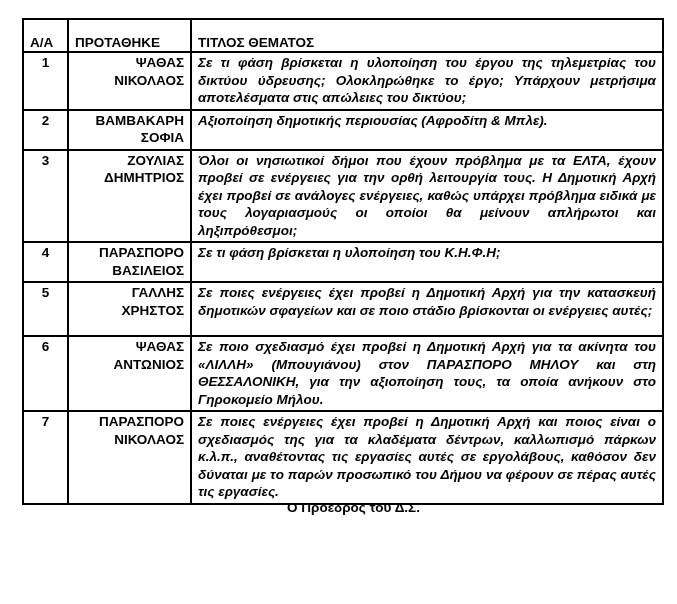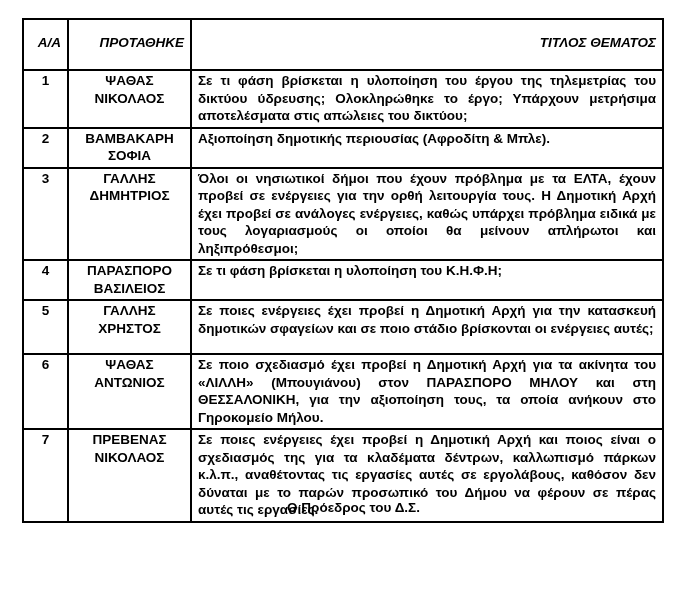--- a/index.html
+++ b/index.html
@@ -33,27 +33,26 @@
     font-size: 13.5px;
     line-height: 17.5px;
     font-weight: bold;
     padding: 1px 6px 2px 6px;
     vertical-align: top;
     overflow: hidden;
   }
   table.agenda th {
     height: 30px;
     vertical-align: bottom;
-    text-align: right;
-    padding-bottom: 18px;
-    font-style: italic;
+    text-align: left;
+    padding-bottom: 0;
   }
   td.num-cell { text-align: center; }
-  td.prop-cell { text-align: center; padding-left: 9px; margin-top: 27px; }
-  td.title-cell { text-align: justify; }
+  td.prop-cell { text-align: right; padding-left: 9px; margin-top: 27px; }
+  td.title-cell { text-align: justify; font-style: italic; }
   tr.r1 td { height: 49px; }
   tr.r2 td { height: 32px; }
   tr.r3 td { height: 87px; }
   tr.r4 td { height: 33px; }
   tr.r5 td { height: 49px; }
   tr.r6 td { height: 68px; }
   tr.r7 td { height: 84px; }
   .sig-role {
     position: absolute;
     top: 499px;
@@ -98,41 +97,41 @@
         <td class="prop-cell">ΨΑΘΑΣ ΝΙΚΟΛΑΟΣ</td>
         <td class="title-cell">Σε τι φάση βρίσκεται η υλοποίηση του έργου της τηλεμετρίας του δικτύου ύδρευσης; Ολοκληρώθηκε το έργο; Υπάρχουν μετρήσιμα αποτελέσματα στις απώλειες του δικτύου;</td>
       </tr>
       <tr class="r2">
         <td class="num-cell">2</td>
         <td class="prop-cell">ΒΑΜΒΑΚΑΡΗ ΣΟΦΙΑ</td>
         <td class="title-cell">Αξιοποίηση δημοτικής περιουσίας (Αφροδίτη &amp; Μπλε).</td>
       </tr>
       <tr class="r3">
         <td class="num-cell">3</td>
-        <td class="prop-cell">ΓΑΛΛΗΣ ΔΗΜΗΤΡΙΟΣ</td>
+        <td class="prop-cell">ΖΟΥΛΙΑΣ ΔΗΜΗΤΡΙΟΣ</td>
         <td class="title-cell">Όλοι οι νησιωτικοί δήμοι που έχουν πρόβλημα με τα ΕΛΤΑ, έχουν προβεί σε ενέργειες για την ορθή λειτουργία τους. Η Δημοτική Αρχή έχει προβεί σε ανάλογες ενέργειες, καθώς υπάρχει πρόβλημα ειδικά με τους λογαριασμούς οι οποίοι θα μείνουν απλήρωτοι και ληξιπρόθεσμοι;</td>
       </tr>
       <tr class="r4">
         <td class="num-cell">4</td>
         <td class="prop-cell">ΠΑΡΑΣΠΟΡΟ ΒΑΣΙΛΕΙΟΣ</td>
         <td class="title-cell">Σε τι φάση βρίσκεται η υλοποίηση του Κ.Η.Φ.Η;</td>
       </tr>
       <tr class="r5">
         <td class="num-cell">5</td>
         <td class="prop-cell">ΓΑΛΛΗΣ ΧΡΗΣΤΟΣ</td>
         <td class="title-cell">Σε ποιες ενέργειες έχει προβεί η Δημοτική Αρχή για την κατασκευή δημοτικών σφαγείων και σε ποιο στάδιο βρίσκονται οι ενέργειες αυτές;</td>
       </tr>
       <tr class="r6">
         <td class="num-cell">6</td>
         <td class="prop-cell">ΨΑΘΑΣ ΑΝΤΩΝΙΟΣ</td>
         <td class="title-cell">Σε ποιο σχεδιασμό έχει προβεί η Δημοτική Αρχή για τα ακίνητα του «ΛΙΛΛΗ» (Μπουγιάνου) στον ΠΑΡΑΣΠΟΡΟ ΜΗΛΟΥ και στη ΘΕΣΣΑΛΟΝΙΚΗ, για την αξιοποίηση τους, τα οποία ανήκουν στο Γηροκομείο Μήλου.</td>
       </tr>
       <tr class="r7">
         <td class="num-cell">7</td>
-        <td class="prop-cell">ΠΡΕΒΕΝΑΣ ΝΙΚΟΛΑΟΣ</td>
+        <td class="prop-cell">ΠΑΡΑΣΠΟΡΟ ΝΙΚΟΛΑΟΣ</td>
         <td class="title-cell">Σε ποιες ενέργειες έχει προβεί η Δημοτική Αρχή και ποιος είναι ο σχεδιασμός της για τα κλαδέματα δέντρων, καλλωπισμό πάρκων κ.λ.π., αναθέτοντας τις εργασίες αυτές σε εργολάβους, καθόσον δεν δύναται με το παρών προσωπικό του Δήμου να φέρουν σε πέρας αυτές τις εργασίες.</td>
       </tr>
     </tbody>
   </table>
 
   <div class="sig-role">Ο Πρόεδρος του Δ.Σ.</div>
 
 </div>
 
 </body></html>

